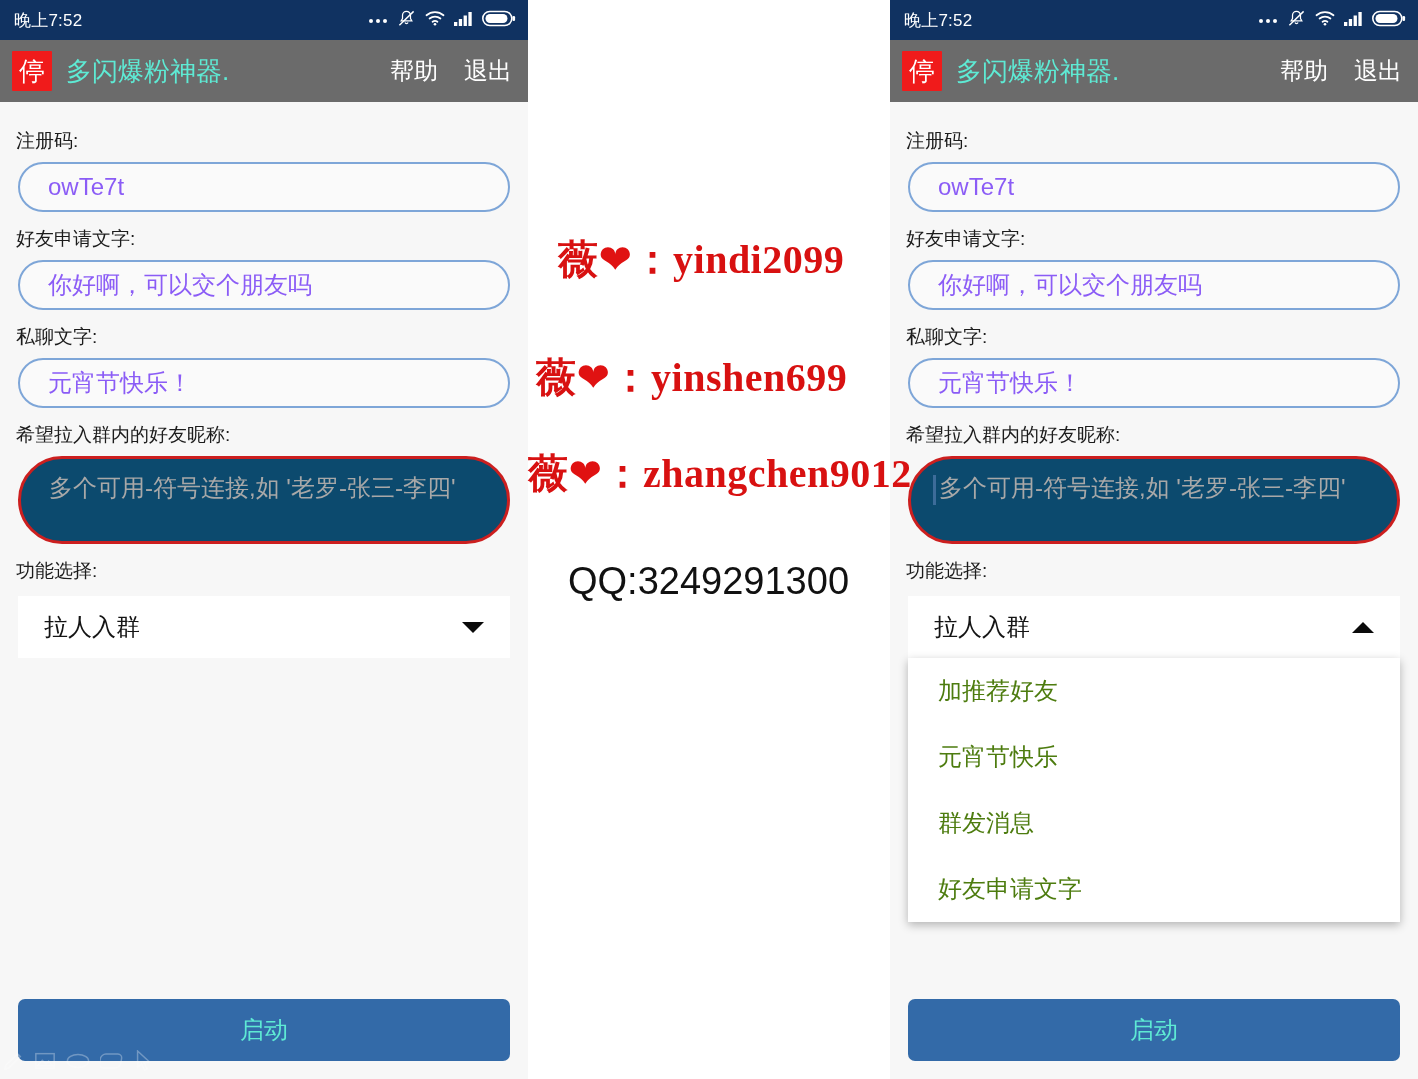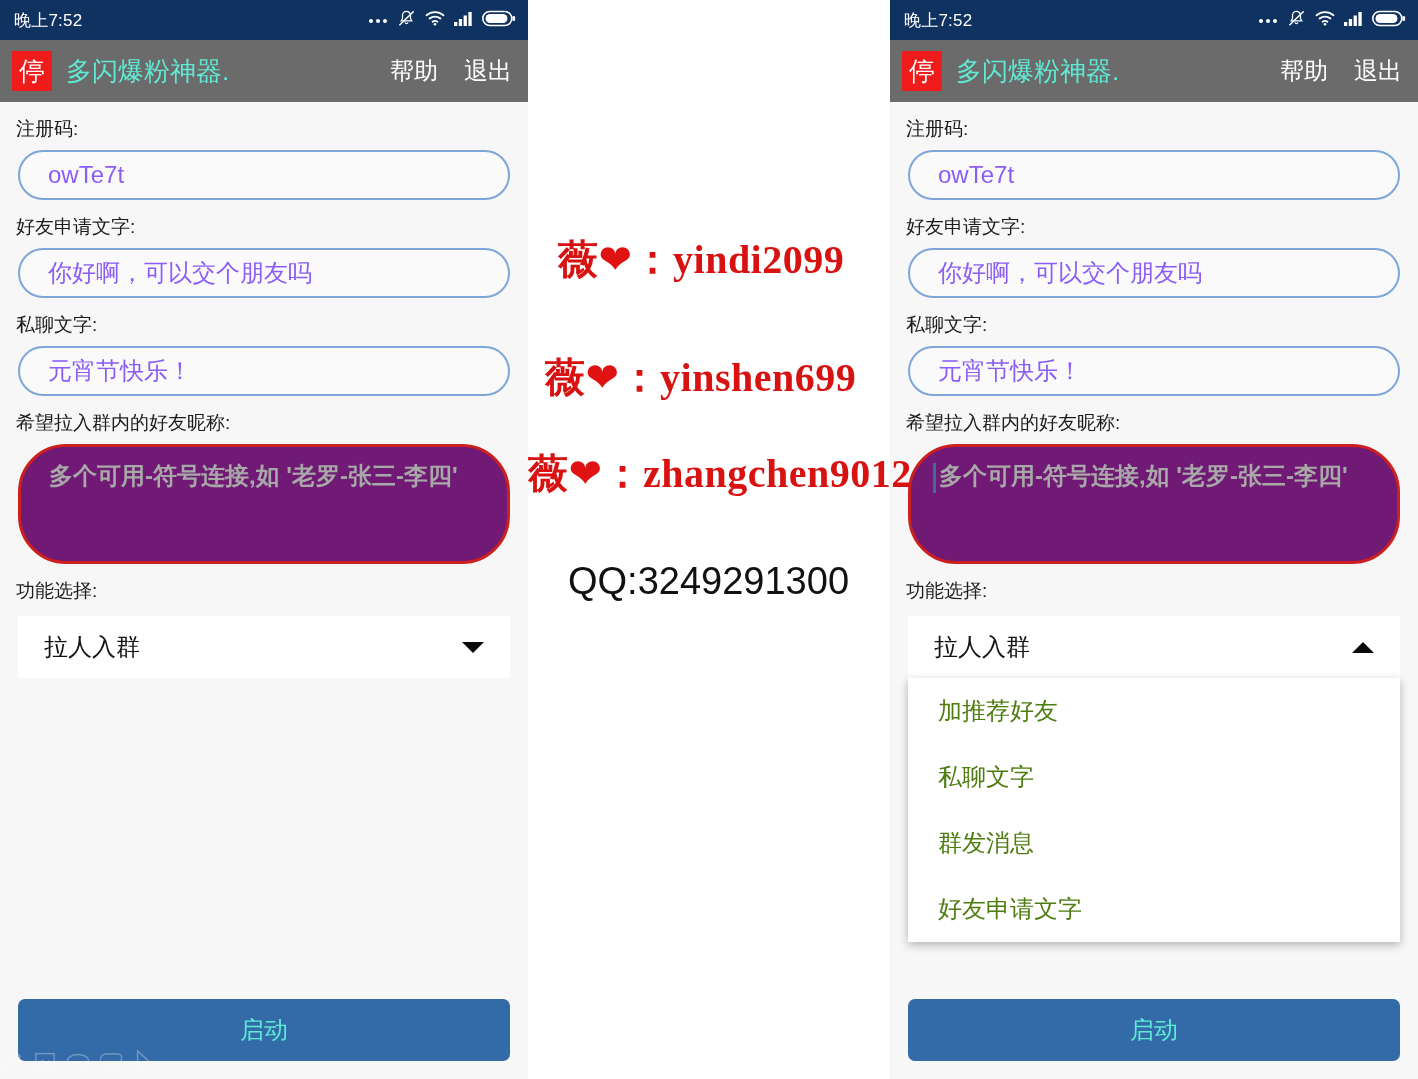--- a/index.html
+++ b/index.html
@@ -90,21 +90,21 @@
     color: #ffffff;
     font-size: 24px;
     white-space: nowrap;
   }
 
   
   .body {
     position: relative;
     height: calc(1079px - 40px - 62px);
     background: #f7f7f7;
-    padding: 0 14px;
+    padding: 12px 14px;
   }
 
   .field-label {
     font-size: 19px;
     color: #1c1c1c;
     padding: 14px 2px 8px 2px;
     white-space: nowrap;
   }
 
   .pill {
@@ -114,32 +114,31 @@
     background: #fafafa;
     display: flex;
     align-items: center;
     padding: 0 28px;
     font-size: 24px;
     color: #8b5cf6;
     margin: 0 4px;
   }
 
   .pill-area {
-    height: 120px;
+    height: 88px;
     border: 3px solid #cc1f1f;
     border-radius: 48px;
-    background: #701a75;
+    background: #0c4a6e;
     padding: 14px 28px 0 28px;
     margin: 0 4px;
     font-size: 24px;
     color: #a8a8a8;
     line-height: 1.28;
     position: relative;
     overflow: hidden;
-    font-weight: bold;
   }
   .caret {
     position: absolute;
     left: 22px;
     top: 16px;
     width: 3px;
     height: 30px;
     background: #3d6c99;
   }
 
@@ -227,21 +226,21 @@
     white-space: nowrap;
     color: #d81111;
     font-family: "Liberation Serif", "DejaVu Serif", serif;
     font-size: 40px;
     font-weight: 700;
     letter-spacing: .5px;
   }
   .heart { color: #e01212; font-family: "DejaVu Sans", sans-serif; }
   .cn { font-family: "DejaVu Sans", sans-serif; font-weight: 700; }
   #contact-line-1 { left: 30px;  top: 232px; }
-  #contact-line-2 { left: 17px;   top: 350px; }
+  #contact-line-2 { left: 8px;   top: 350px; }
   #contact-line-3 { left: 0px;   top: 446px; }
   #contact-qq {
     position: absolute;
     left: 40px;
     top: 560px;
     white-space: nowrap;
     color: #111111;
     font-size: 38px;
     font-family: Liberation Sans, sans-serif;
   }
@@ -436,21 +435,21 @@
       </div>
 
       <div class="field-label">功能选择:</div>
       <div class="select-wrap">
         <div class="select-box">
           <span class="select-value">拉人入群</span>
           <span class="tri tri-up"></span>
         </div>
         <div class="dropdown">
           <div class="dd-item">加推荐好友</div>
-          <div class="dd-item">私聊文字</div>
+          <div class="dd-item">元宵节快乐</div>
           <div class="dd-item">群发消息</div>
           <div class="dd-item">好友申请文字</div>
         </div>
       </div>
 
       <div class="start-btn">启动</div>
 
     </div>
   </div>
 

